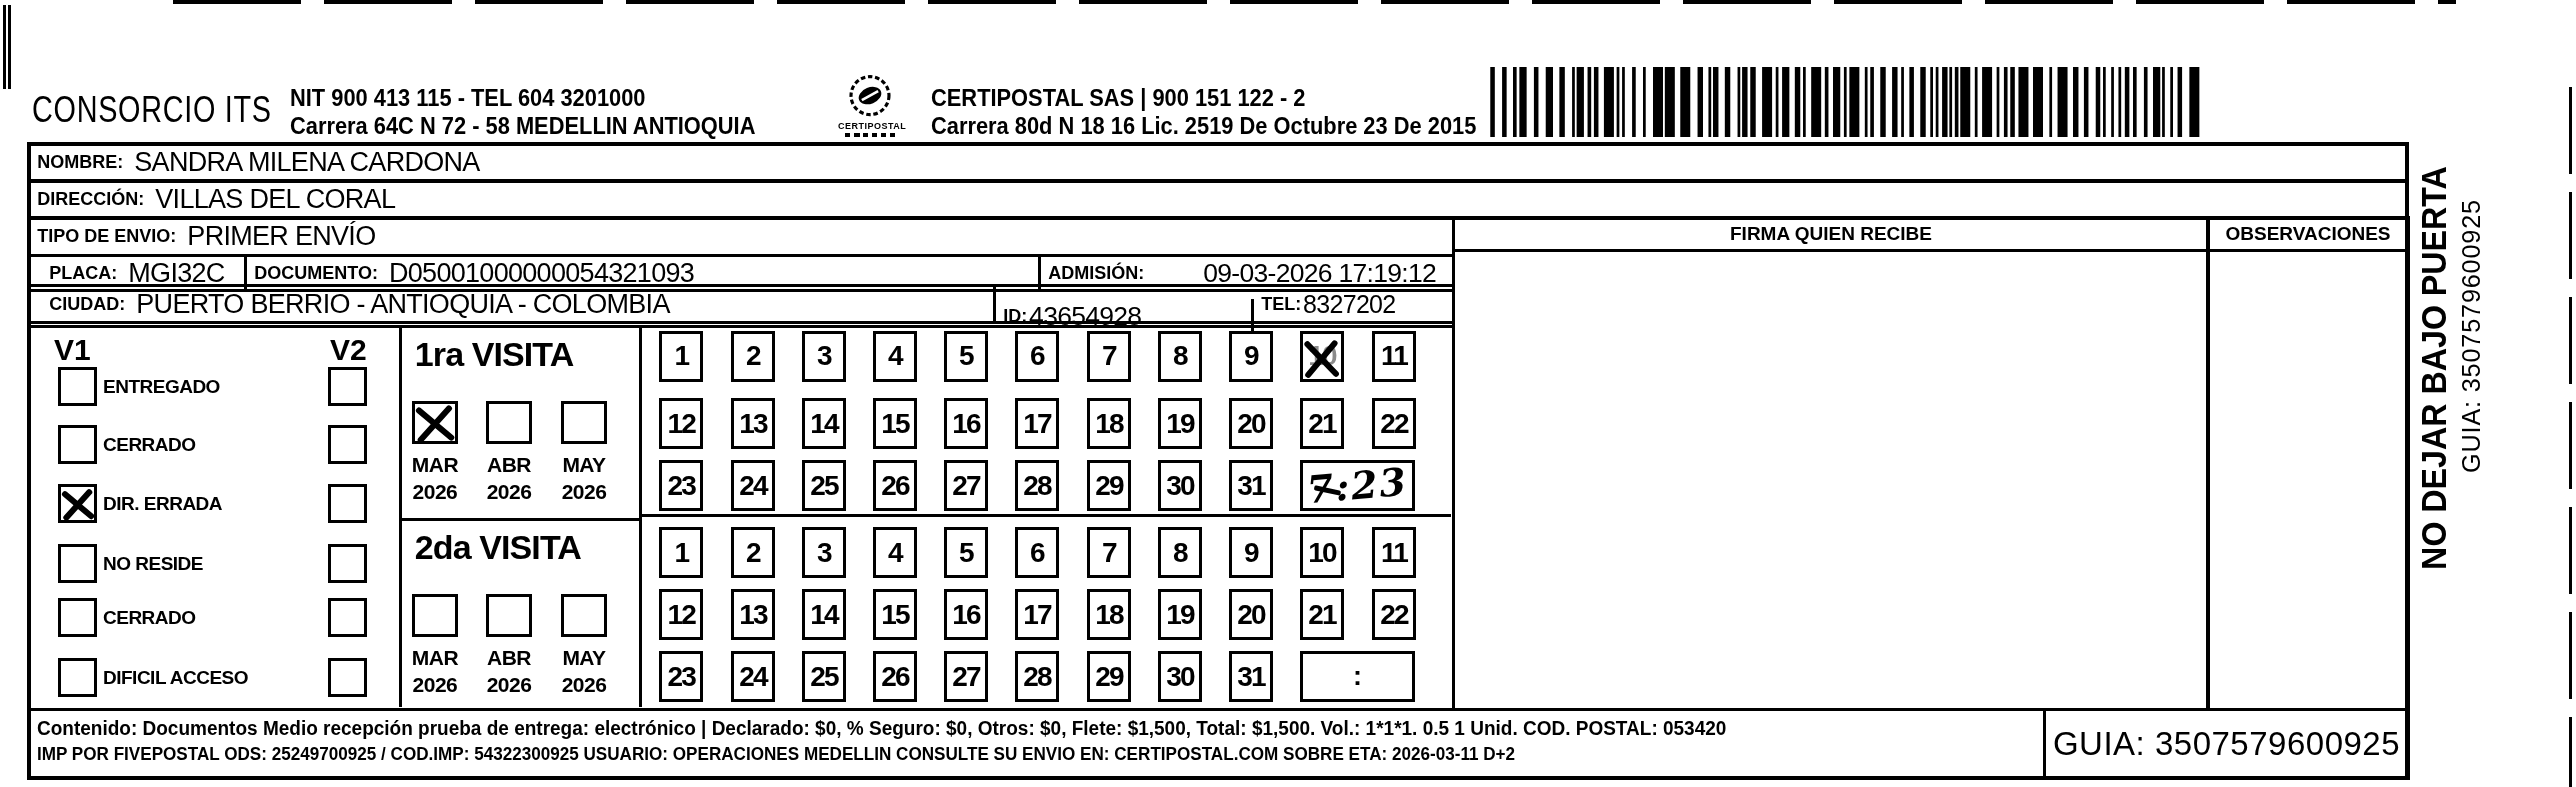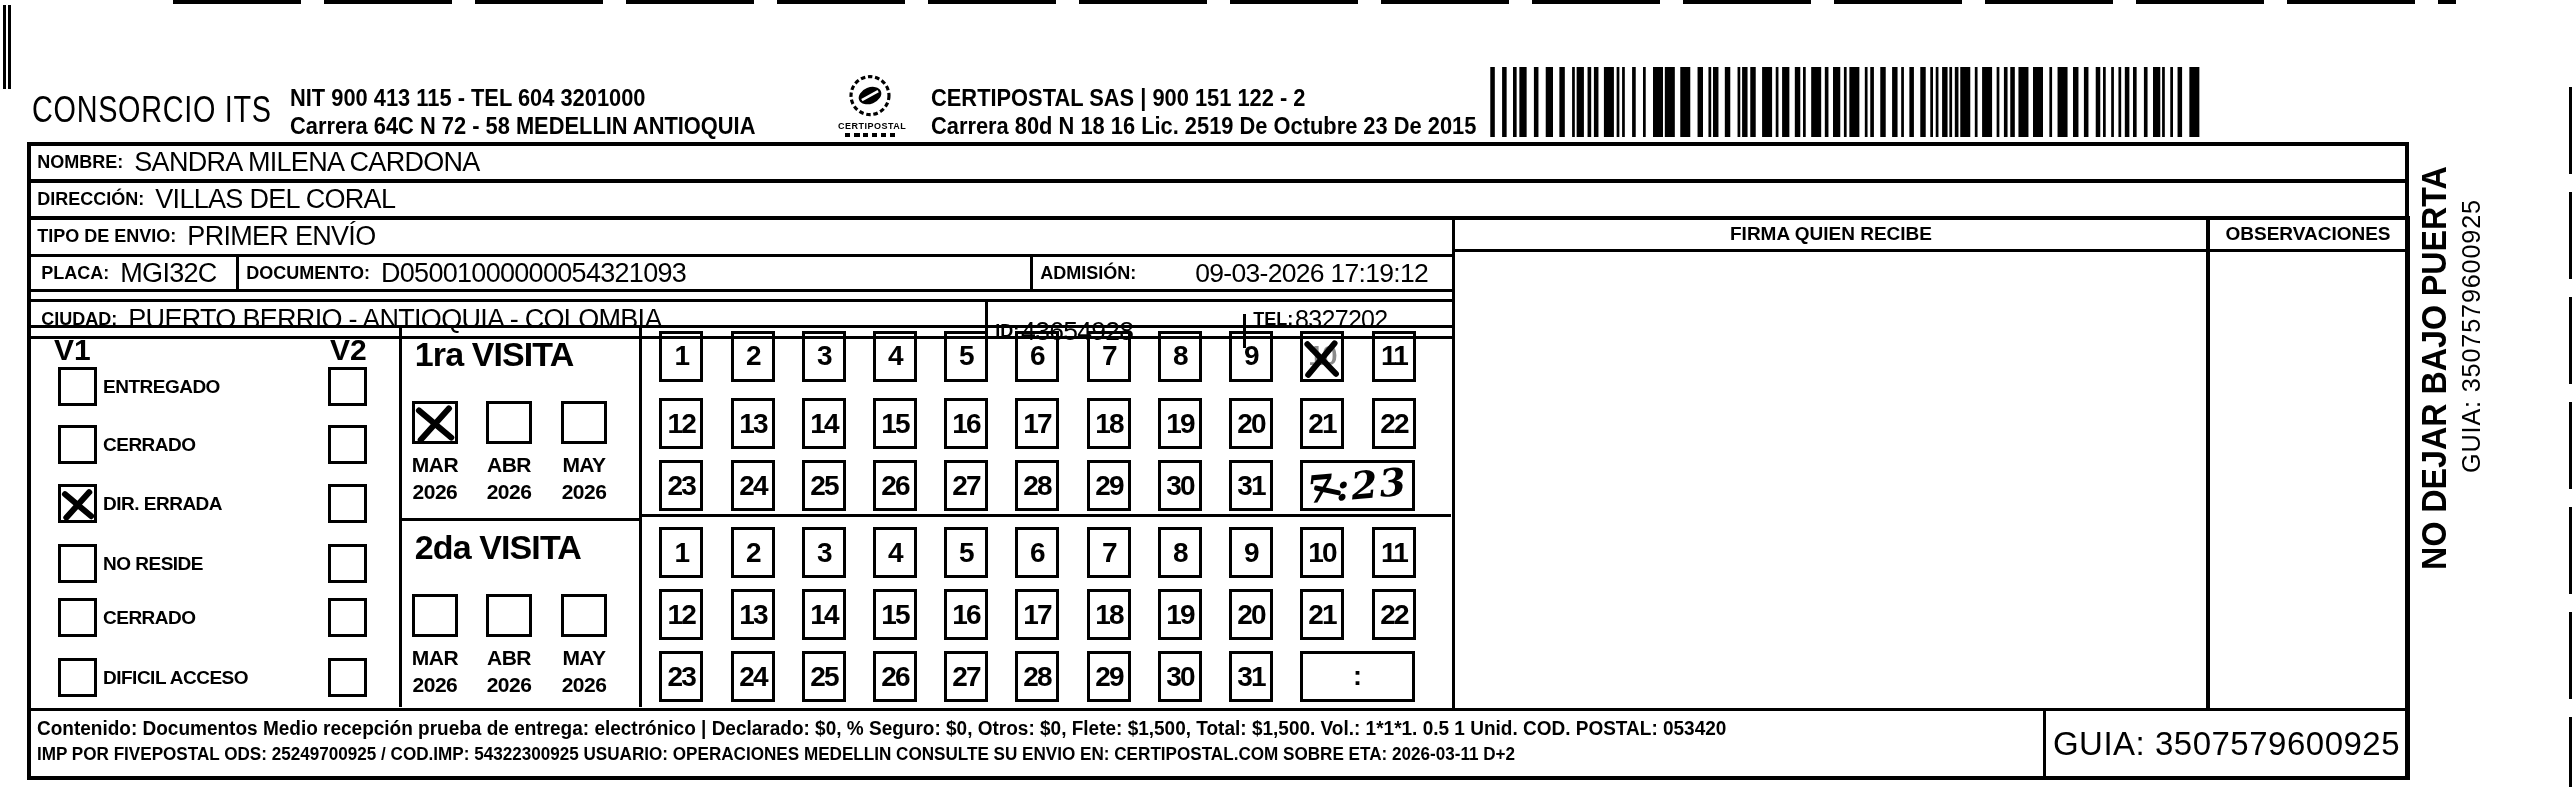--- a/index.html
+++ b/index.html
@@ -30,21 +30,21 @@
     background: repeating-linear-gradient(90deg,#000 0 5.5px, transparent 5.5px 9px); }
   #barcode { position:absolute; left:1487px; top:67px; }
 
   
   .tbl-border { position:absolute; left:27px; top:142px; width:2382px; height:638px;
     border:4.6px solid #000; }
   .row { position:absolute; border:3.7px solid #000; background:transparent;
     display:flex; align-items:center; padding-left:7.3px; }
   .lab { font-weight:700; font-size:18px; margin-right:11px; white-space:nowrap; }
   .val { font-size:27px; letter-spacing:-0.7px; white-space:nowrap; }
-  .subcells { padding-left:4px; }
+  .subcells { padding-left:12px; }
   .sub { height:100%; display:flex; align-items:center; padding-left:7.3px;
     border-right:3.7px solid #000; }
   .sub:last-child { border-right:none; }
 
   .col-tall { position:absolute; border:3.7px solid #000; }
   .col-head { width:100%; height:33px; border-bottom:3.7px solid #000;
     display:flex; align-items:center; justify-content:center;
     font-weight:700; font-size:19px; }
 
   
@@ -243,21 +243,21 @@
     <div class="sub" style="width:794px;">
       <span class="lab">DOCUMENTO:</span>
       <span class="val">D05001000000054321093</span>
     </div>
     <div class="sub" style="flex:1;">
       <span class="lab">ADMISIÓN:</span>
       <span class="val" style="font-size:26.5px;margin-left:48px;">09-03-2026 17:19:12</span>
     </div>
   </div>
 
-  <div class="row subcells" style="left:27px; top:299px; width:1428px; height:40px;">
+  <div class="row subcells" style="left:27px; top:284px; width:1428px; height:40px;">
     <div class="sub" style="width:954px;">
       <span class="lab">CIUDAD:</span>
       <span class="val">PUERTO BERRIO - ANTIOQUIA - COLOMBIA</span>
     </div>
     <div class="sub" style="width:258px;margin-top:24px;">
       <span class="lab" style="margin-right:1.8px;">ID:</span>
       <span class="val" style="font-size:26.5px;">43654928</span>
     </div>
     <div class="sub" style="flex:1;">
       <span class="lab" style="margin-right:1.8px;">TEL:</span>

